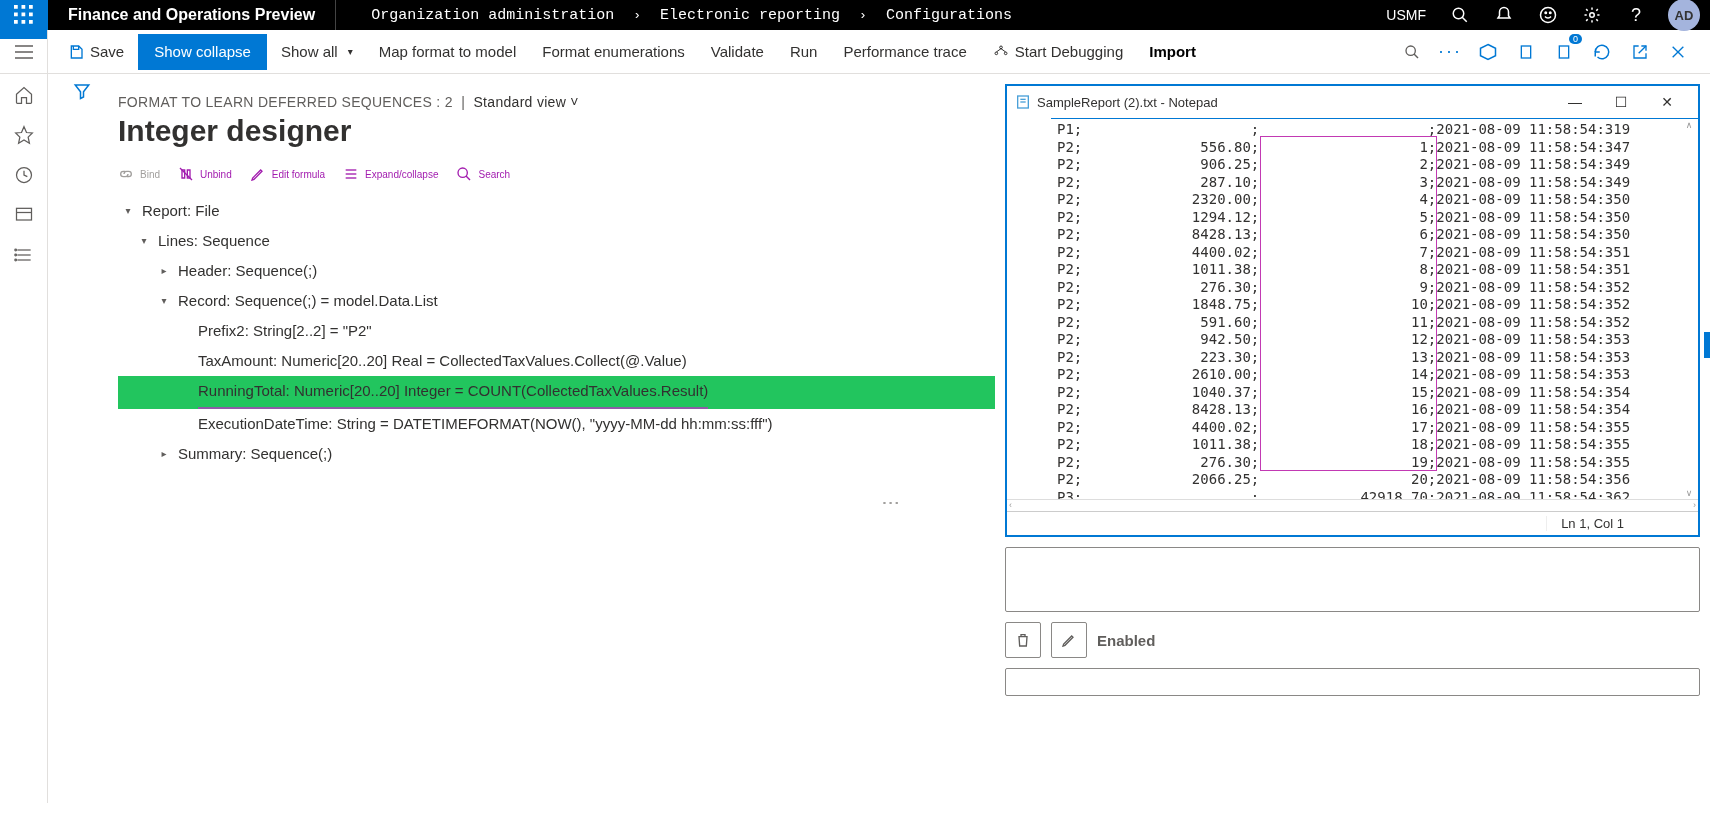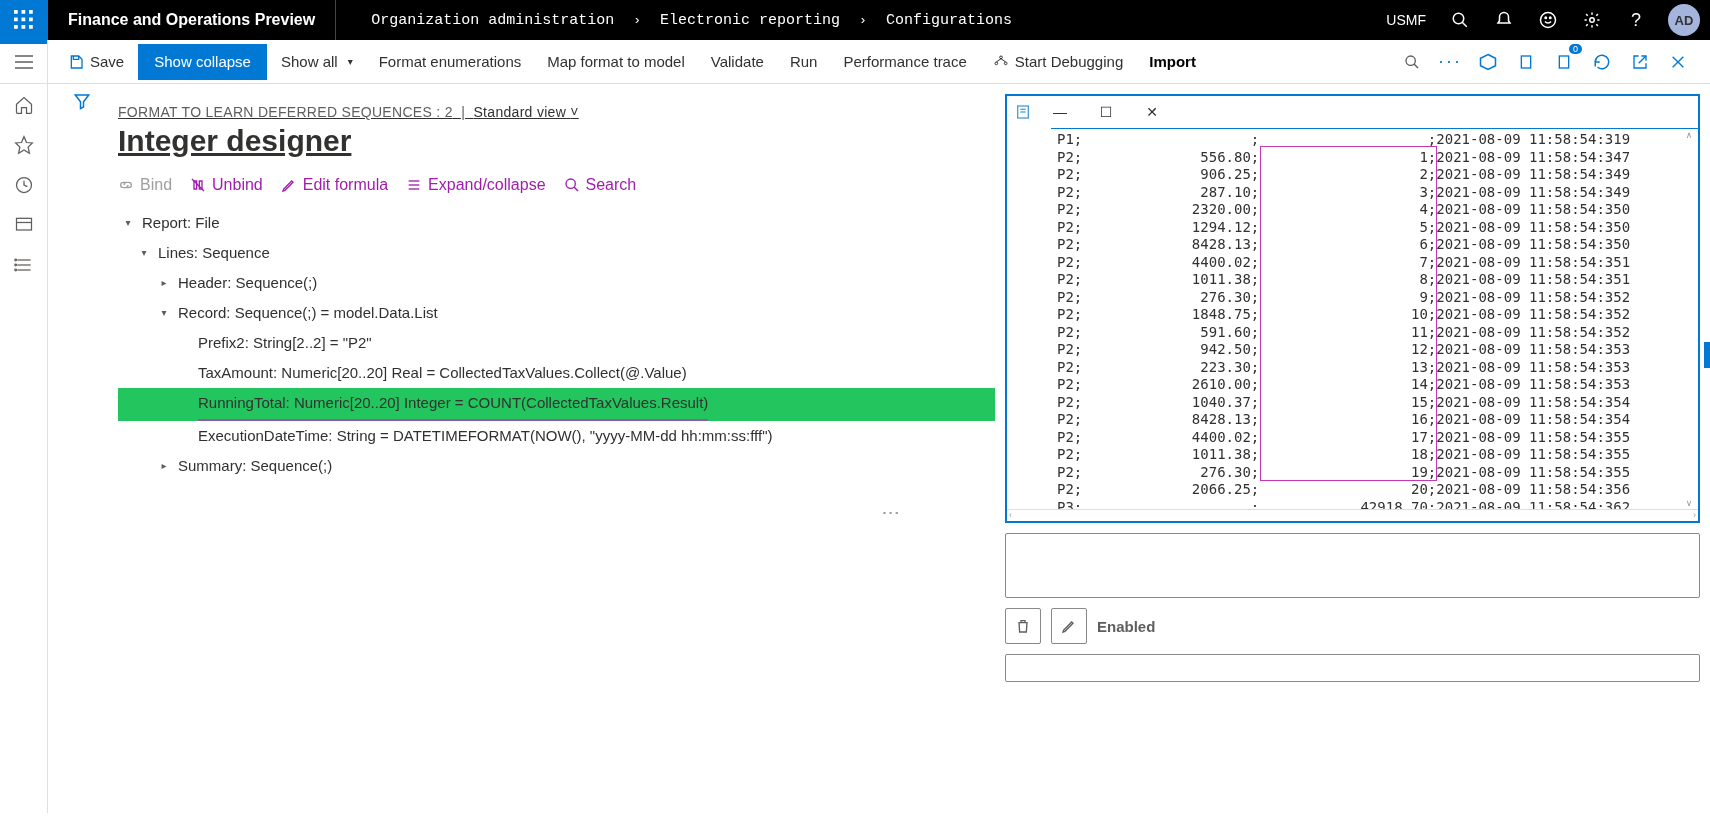--- a/index.html
+++ b/index.html
@@ -1,19 +1,19 @@
 <!DOCTYPE html>
 <html><head>
 <meta charset="utf-8">
 <style>
 * { box-sizing: border-box; margin: 0; padding: 0; }
 body { font-family: "Segoe UI", Arial, sans-serif; font-size: 14px; color: #323130; background: #fff; overflow: hidden; }
 
 
-.top-header { display: flex; align-items: center; height: 40px; background: #000; color: #fff; }
+.top-header { display: flex; align-items: center; height: 30px; background: #000; color: #fff; }
 .waffle { width: 48px; height: 48px; background: #0078d4; display: flex; align-items: center; justify-content: center; cursor: pointer; }
 .waffle svg { width: 20px; height: 20px; }
 .app-title { padding: 0 20px; font-size: 16px; font-weight: 600; border-right: 1px solid #444; height: 100%; display: flex; align-items: center; }
 .breadcrumb { display: flex; align-items: center; padding: 0 30px; font-size: 15px; }
 .breadcrumb span { margin: 0 5px; font-family: Liberation Mono, monospace; }
 .breadcrumb .chev { margin: 0 14px; font-size: 13px; }
 .top-right { margin-left: auto; display: flex; align-items: center; height: 100%; }
 .company { padding: 0 12px; font-size: 14px; }
 .icon-btn { width: 44px; height: 48px; display: flex; align-items: center; justify-content: center; cursor: pointer; }
 .icon-btn svg, .icon-btn .g { color: #fff; }
@@ -33,26 +33,26 @@
 
 
 .main-row { display: flex; height: calc(100vh - 92px); }
 .nav-rail { width: 48px; border-right: 1px solid #e1dfdd; display: flex; flex-direction: column; align-items: center; padding-top: 10px; gap: 18px; }
 .nav-rail .r { width: 22px; height: 22px; display: flex; align-items: center; justify-content: center; color: #605e5c; cursor: pointer; }
 
 .content { flex: 1; display: flex; position: relative; }
 .left-panel { flex: 1; padding: 20px 10px 20px 0; overflow: auto; position: relative; }
 .filter-col { width: 48px; display: flex; justify-content: center; padding-top: 8px; }
 .filter-col svg { width: 18px; height: 18px; color: #0078d4; }
-.page-head { padding-left: 70px; text-decoration: underline; }
+.page-head { padding-left: 70px; }
 .breadcrumb2 { font-size: 14px; color: #605e5c; letter-spacing: 0.3px; }
 .breadcrumb2 .sv { color: #323130; }
 .page-title { font-size: 30px; font-weight: 600; margin-top: 4px; }
 
-.toolbar2 { display: flex; gap: 18px; padding: 18px 0 14px 70px; font-size: 16px; }
+.toolbar2 { display: flex; gap: 18px; padding: 18px 0 14px 70px; font-size: 10px; }
 .tool { display: flex; align-items: center; gap: 6px; color: #a21caf; cursor: pointer; }
 .tool.gray { color: #a19f9d; }
 .tool svg { width: 16px; height: 16px; }
 
 .tree { padding-left: 70px; font-size: 15px; line-height: 2; }
 .tree .node { display: flex; align-items: center; gap: 8px; padding: 0 4px; }
 .tree .node.selected { background: #22c55e; }
 .tree .caret { width: 12px; text-align: center; font-size: 10px; color: #605e5c; }
 .tree .ind1 { padding-left: 20px; }
 .tree .ind2 { padding-left: 40px; }
@@ -158,22 +158,22 @@
           <path d="M5 3h11l5 5v13H5z"></path>
           <path d="M8 3v5h8V3"></path>
         </svg>
       <span>Save</span>
     </div>
     <div class="cmd primary">Show collapse</div>
     <div class="cmd">
       <span>Show all</span>
       <span class="chev-d">▾</span>
     </div>
+    <div class="cmd">Map format to model</div>
     <div class="cmd">Format enumerations</div>
-    <div class="cmd">Map format to model</div>
     <div class="cmd">Validate</div>
     <div class="cmd">Run</div>
     <div class="cmd">Performance trace</div>
     <div class="cmd">
       <svg width="16" height="16" viewBox="0 0 24 24" fill="none" stroke="#323130" stroke-width="1.5">
           <circle cx="12" cy="5" r="2"></circle>
           <circle cx="5" cy="14" r="2"></circle>
           <circle cx="19" cy="14" r="2"></circle>
           <line x1="12" y1="7" x2="5" y2="12"></line>
           <line x1="12" y1="7" x2="19" y2="12"></line>
@@ -362,20 +362,21 @@
     </div>
 
     <div class="right-panel">
       <div class="notepad">
         <div class="np-titlebar">
           <svg class="np-icon" viewBox="0 0 24 24" fill="none" stroke="#4aa0d8" stroke-width="2">
               <rect x="4" y="3" width="16" height="18"></rect>
               <line x1="8" y1="8" x2="16" y2="8"></line>
               <line x1="8" y1="12" x2="16" y2="12"></line>
             </svg>
+          <div class="np-title">SampleReport (2).txt - Notepad</div>
           <div class="np-ctrl">—</div>
           <div class="np-ctrl">☐</div>
           <div class="np-ctrl">✕</div>
         </div>
         <div class="np-body-wrap">
           <div class="np-body" id="np-body">P1;                    ;                    ;2021-08-09 11:58:54:319
 P2;              556.80;                   1;2021-08-09 11:58:54:347
 P2;              906.25;                   2;2021-08-09 11:58:54:349
 P2;              287.10;                   3;2021-08-09 11:58:54:349
 P2;             2320.00;                   4;2021-08-09 11:58:54:350
@@ -398,20 +399,25 @@
 P3;                    ;            42918.70;2021-08-09 11:58:54:362<div class="highlight-box" style="left: 208.5px; width: 177.188px;"></div></div>
           <div class="np-scroll">
               <span>∧</span>
               <span>∨</span>
             </div>
         </div>
         <div class="np-hscroll">
             <span>‹</span>
             <span>›</span>
           </div>
+        <div class="np-status">
+          <div class="pad"></div>
+          <div class="cell">Ln 1, Col 1</div>
+          <div class="cell" style="width:60px"></div>
+        </div>
       </div>
 
       <div class="text-box"></div>
 
       <div class="enable-row">
         <div class="sqbtn">
             <svg width="16" height="16" viewBox="0 0 24 24" fill="none" stroke="#605e5c" stroke-width="2">
               <path d="M6 7h12l-1 14H7L6 7zM9 7V4h6v3"></path>
             </svg>
           </div>

